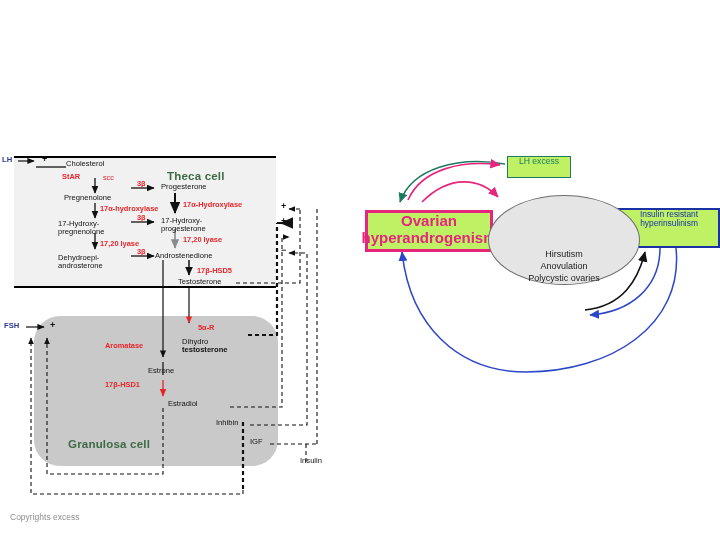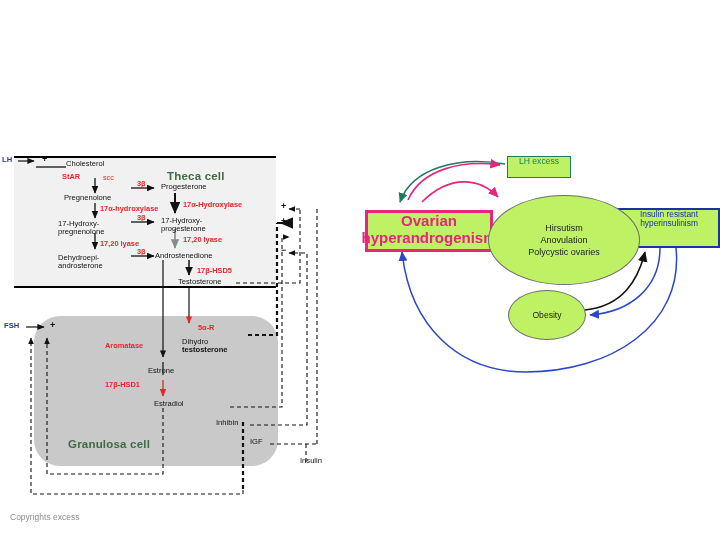--- a/index.html
+++ b/index.html
@@ -30,22 +30,22 @@
 
   .node-box{position:absolute;background:#bef264;display:flex;align-items:flex-start;
             justify-content:center;text-align:center;line-height:1.12;}
   #box-ovarian{left:25px;top:70px;width:122px;height:36px;border:3px solid #e5257e;
                font-size:15px;font-weight:bold;color:#e5257e;}
   #box-lh{left:167px;top:16px;width:62px;height:20px;border:1.6px solid #1d7a5f;
           font-size:8.6px;color:#1d7a5f;}
   #box-insulin{left:278px;top:68px;width:98px;height:36px;border:2.4px solid #1a31a8;
                font-size:8.4px;color:#1a31a8;}
 
-  .oval{position:absolute;border:1px solid #6d6d6d;border-radius:50%;background:#bef264;
-        display:flex;align-items:center;justify-content:center;text-align:center;}
+  .oval{position:absolute;border:1px solid #6d6d6d;border-radius:50%;background:#e5e5e5;
+        display:flex;align-items:flex-end;justify-content:center;text-align:center;}
   #oval-symptoms{left:148px;top:55px;width:150px;height:88px;font-size:9px;color:#1b1b1b;
                  line-height:1.35;}
   #oval-obesity{left:168px;top:150px;width:76px;height:48px;font-size:8.6px;color:#1b1b1b;}
 
   svg{position:absolute;left:0;top:0;overflow:visible;}
 </style>
 </head>
 <body>
 
 <div class="slide">
@@ -143,21 +143,21 @@
 
     <div class="lbl horm" style="left:4px;top:252px;">FSH</div>
     <div class="lbl sign" style="left:50px;top:251px;">+</div>
     <div class="lbl cell-title" style="left:68px;top:368px;">Granulosa cell</div>
 
     <div class="lbl enz" style="left:105px;top:272px;">Aromatase</div>
     <div class="lbl enz" style="left:198px;top:254px;">5α-R</div>
     <div class="lbl metab" style="left:182px;top:268px;">Dihydro<br><b>testosterone</b></div>
     <div class="lbl metab" style="left:148px;top:297px;">Estrone</div>
     <div class="lbl enz" style="left:105px;top:311px;">17β-HSD1</div>
-    <div class="lbl metab" style="left:147px;top:330px;padding-left:7px;">Estradiol</div>
+    <div class="lbl metab" style="left:161px;top:330px;padding-left:7px;">Estradiol</div>
     <div class="lbl metab" style="left:216px;top:349px;">Inhibin</div>
     <div class="lbl metab" style="left:250px;top:368px;">IGF</div>
     <div class="lbl metab" style="left:300px;top:387px;">Insulin</div>
   </div>
 
   <div id="right-panel">
 
     <svg width="380" height="260">
       <defs>
         <marker id="ar-green" markerWidth="8" markerHeight="8" refX="6" refY="3" orient="auto">
@@ -206,20 +206,17 @@
     </div>
 
     <div class="oval" id="oval-symptoms">
       <span>
         <span>Hirsutism</span><br>
         <span>Anovulation</span><br>
         <span>Polycystic ovaries</span>
       </span>
     </div>
 
-    <div class="oval" id="oval-obesity">
-      <span>Obesity</span>
-    </div>
   </div>
 
   <div class="copyright">Copyrights excess</div>
 
 </div>
 
 </body></html>

